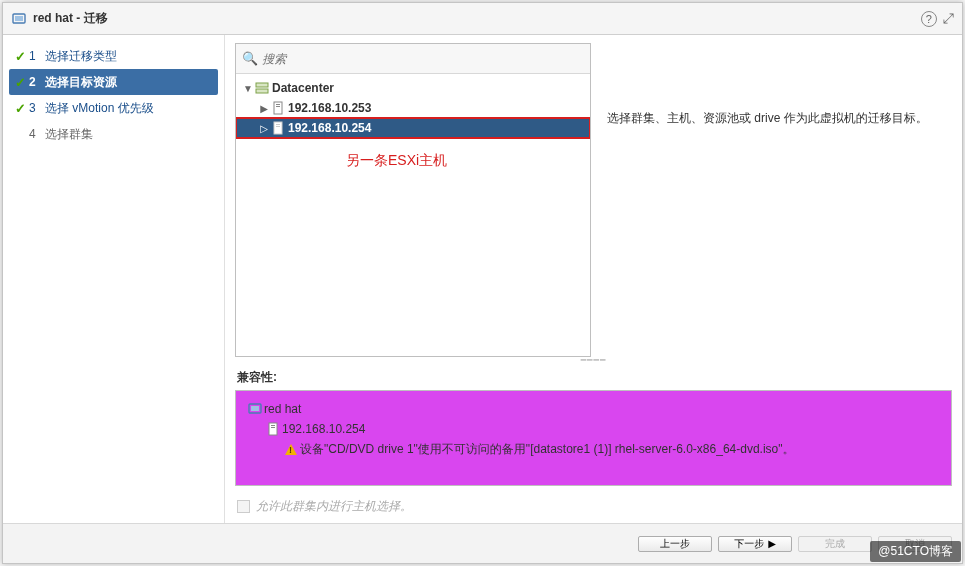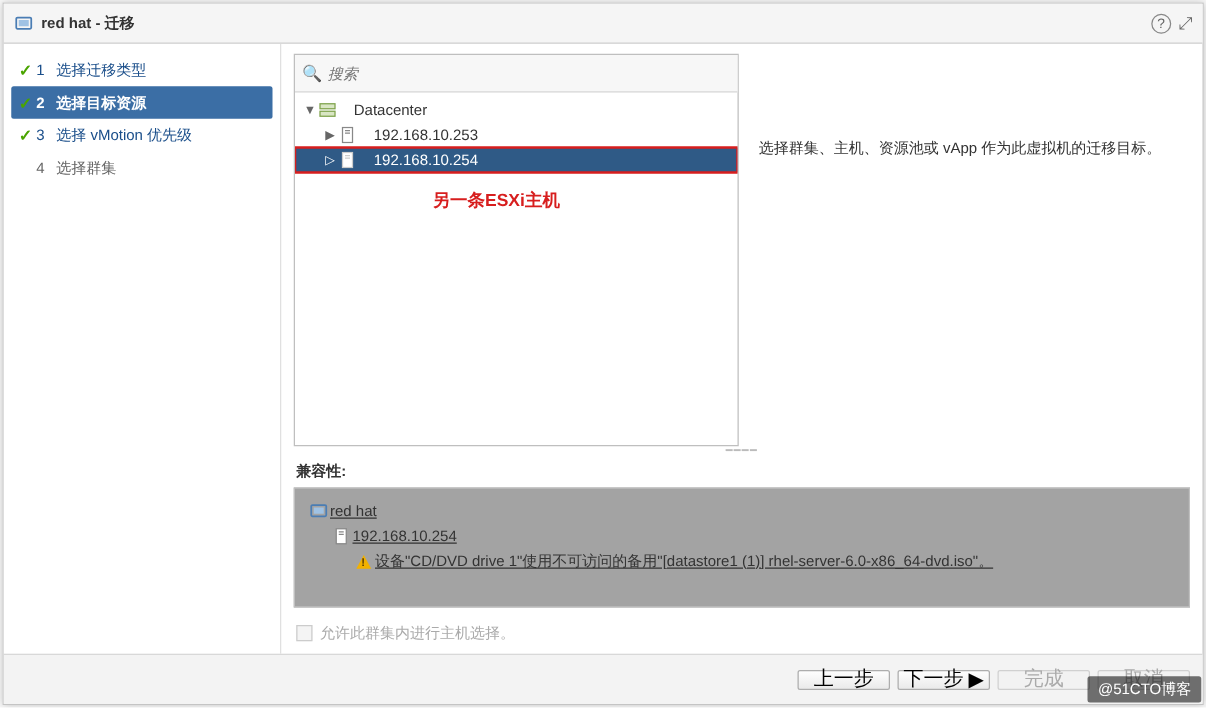--- a/index.html
+++ b/index.html
@@ -119,91 +119,90 @@
       padding: 4px 0;
       overflow: auto;
     }
     .tree-row {
       display: flex; align-items: center;
       height: 20px; padding-left: 6px; cursor: pointer;
       white-space: nowrap;
     }
     .tree-row .tw { width:12px; color:#666; font-size:10px; text-align:center; }
     .tree-row .ic { width:16px; display:inline-flex; align-items:center; justify-content:center; }
-    .tree-row .lbl { margin-left: 13px; }
+    .tree-row .lbl { margin-left: 2px; font-weight: bold; }
     .indent1 { padding-left: 22px; }
     .selected {
       background: #2f5a86;
       color: #fff;
     }
     .selected .tw { color: #fff; }
     .red-box {
       outline: 2px solid #d71e1e;
       outline-offset: -1px;
     }
     .annotation {
       color: #d71e1e;
       font-size: 14px;
       margin: 14px 0 0 110px;
-      font-weight: bold;
     }
     .desc {
       color: #333;
       padding-top: 66px;
       line-height: 1.6;
     }
 
     .grip {
       height: 6px;
       display:flex; justify-content:center; align-items:center;
       color:#bbb; font-size:9px; letter-spacing:1px;
     }
 
     .compat-section {
       margin-top: 2px;
     }
     .compat-label { color:#333; margin: 4px 0 4px 2px; font-weight: bold; }
     .compat-box {
       border: 1px solid #bfbfbf;
-      background:#a3a3a3;
+      background:#d946ef;
       padding: 8px 10px 10px 10px;
       min-height: 96px;
-      text-decoration: underline;
     }
     .compat-line { display:flex; align-items:center; height:20px; }
     .compat-line .ic { width:18px; display:inline-flex; align-items:center; justify-content:center; }
     .compat-line.sub { padding-left: 18px; }
     .compat-line.sub2 { padding-left: 36px; }
     .warn-tri {
       width:0;height:0;border-left:6px solid transparent;border-right:6px solid transparent;border-bottom:11px solid #f2b100; position:relative;
     }
     .warn-tri::after { content:"!"; position:absolute; left:-2px; top:1px; font-size:9px; color:#5a3c00; font-weight:bold; }
 
     .checkbox-row {
       display:flex; align-items:center;
       color:#aaa;
       margin: 12px 0 8px 2px;
+      font-style: italic;
     }
     .checkbox-row .cb {
       width:13px; height:13px; border:1px solid #ccc; background:#f4f4f4; margin-right:6px;
     }
 
     .footer {
       height: 40px;
       border-top: 1px solid #d8d8d8;
       background:#f3f3f3;
       display:flex; align-items:center; justify-content:flex-end;
       padding: 0 10px; gap: 6px;
     }
     .btn {
       min-width: 74px; height: 16px;
       border: 1px solid #adadad;
       background: linear-gradient(#fefefe,#eaeaea);
       border-radius: 2px;
-      font-size: 16px;
+      font-size: 10px;
       cursor: pointer;
       display:inline-flex; align-items:center; justify-content:center; gap:4px;
     }
     .btn.disabled { color:#aaa; border-color:#d0d0d0; background:#f2f2f2; cursor:default; }
 
     .watermark {
       position: absolute;
       right: 4px; bottom: 4px;
       background: rgba(0,0,0,0.55);
       color: #fff;
@@ -291,21 +290,21 @@
                     <rect x="2" y="1" width="8" height="12" fill="#fff" stroke="#ccc"></rect>
                     <rect x="4" y="3" width="4" height="1" fill="#ccc"></rect>
                     <rect x="4" y="5" width="4" height="1" fill="#ccc"></rect>
                   </svg>
               </span>
               <span class="lbl">192.168.10.254</span>
             </div>
             <div class="annotation">另一条ESXi主机</div>
           </div>
         </div>
-        <div class="desc">选择群集、主机、资源池或 vApp 作为此虚拟机的迁移目标。</div>
+        <div class="desc">选择群集、主机、资源池或 drive 作为此虚拟机的迁移目标。</div>
       </div>
 
       <div class="grip">━━━━</div>
 
       <div class="compat-section">
         <div class="compat-label">兼容性:</div>
         <div class="compat-box">
           <div class="compat-line">
             <span class="ic">
               <svg width="16" height="16" viewBox="0 0 16 16">

